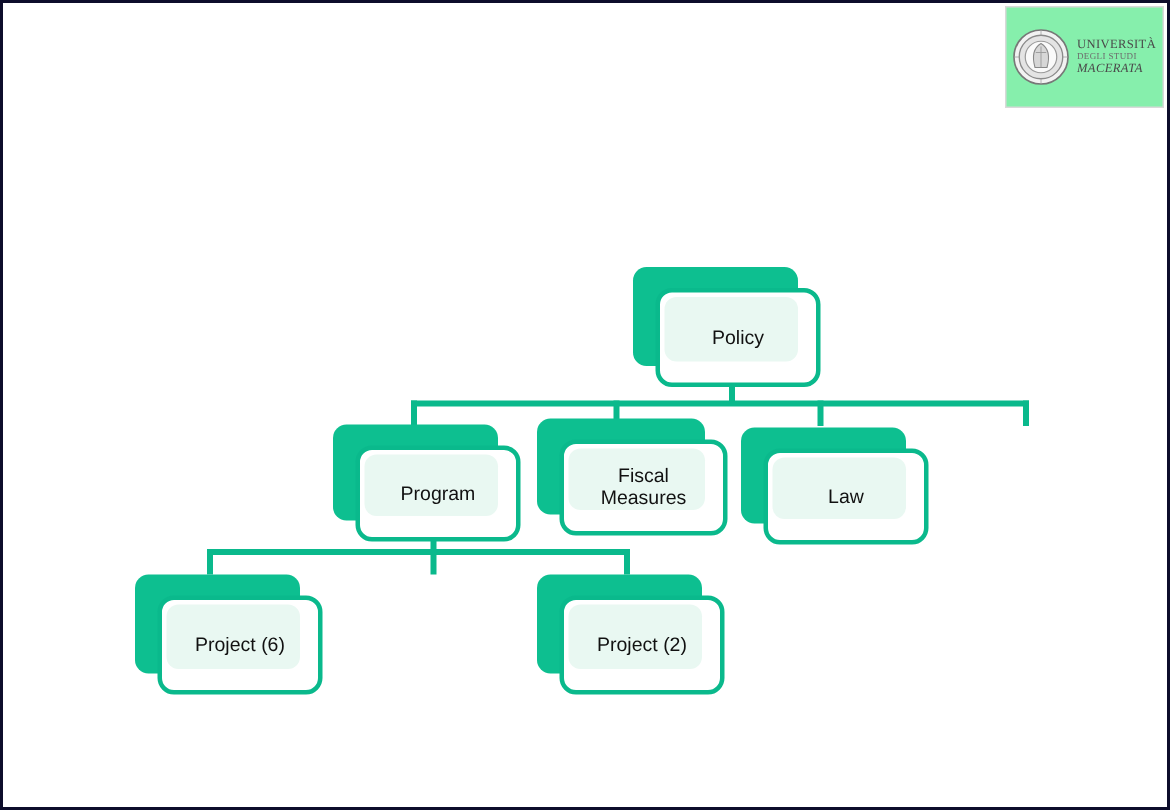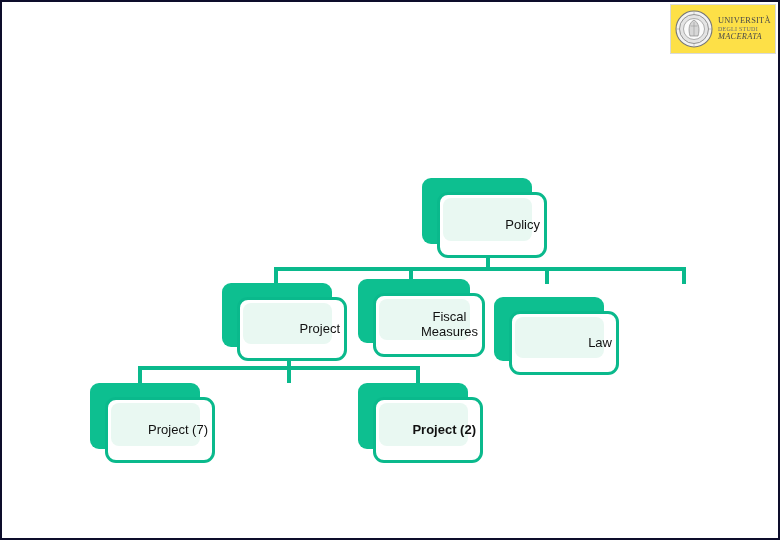--- a/index.html
+++ b/index.html
@@ -24,22 +24,22 @@
     border: 2px solid #0d0d2b;
     overflow: hidden;
   }
 
   
   #logo {
     position: absolute;
     top: 2px;
     right: 2px;
     width: 106px;
-    height: 50px;
-    background: #fde047;
+    height: 68px;
+    background: #86efac;
     border: 1px solid #d9d9d9;
     display: flex;
     align-items: center;
     gap: 4px;
     padding: 4px 3px;
     box-sizing: border-box;
   }
   #logo .crest {
     width: 40px;
     height: 40px;
@@ -102,21 +102,21 @@
     border-radius: 9px;
   }
   .node .card {
     position: absolute;
     background: #ffffff;
     border: 3px solid #0ab98c;
     border-radius: 11px;
     box-sizing: border-box;
     display: flex;
     align-items: center;
-    justify-content: flex-end;
+    justify-content: center;
   }
   .node .inner {
     position: absolute;
     left: 3px;
     top: 3px;
     right: 12px;
     bottom: 14px;
     background: #e9f8f2;
     border-radius: 8px;
     display: flex;
@@ -184,52 +184,52 @@
       <div class="card" style="left:15px; top:14px; width:110px; height:66px;">
         <div class="inner"></div>
         <div class="label">Policy</div>
       </div>
     </div>
 
     <div class="node" style="left:220px; top:281px; width:125px; height:78px;">
       <div class="shadow" style="width:110px; height:64px;"></div>
       <div class="card" style="left:15px; top:14px; width:110px; height:64px;">
         <div class="inner"></div>
-        <div class="label">Project</div>
+        <div class="label">Program</div>
       </div>
     </div>
 
     <div class="node" style="left:356px; top:277px; width:127px; height:78px;">
       <div class="shadow" style="width:112px; height:64px;"></div>
       <div class="card" style="left:15px; top:14px; width:112px; height:64px;">
         <div class="inner"></div>
         <div class="label">Fiscal
 Measures</div>
       </div>
     </div>
 
-    <div class="node" style="left:492px; top:295px; width:99px; height:78px;">
+    <div class="node" style="left:492px; top:283px; width:99px; height:78px;">
       <div class="shadow" style="width:110px; height:64px;"></div>
       <div class="card" style="left:15px; top:14px; width:110px; height:64px;">
         <div class="inner"></div>
         <div class="label">Law</div>
       </div>
     </div>
 
 
     <div class="node" style="left:88px; top:381px; width:125px; height:80px;">
       <div class="shadow" style="width:110px; height:66px;"></div>
       <div class="card" style="left:15px; top:14px; width:110px; height:66px;">
         <div class="inner"></div>
-        <div class="label">Project (7)</div>
-      </div>
-    </div>
-
-
-    <div class="node" style="left:356px; top:381px; width:125px; height:80px;font-weight:bold;">
+        <div class="label">Project (6)</div>
+      </div>
+    </div>
+
+
+    <div class="node" style="left:356px; top:381px; width:125px; height:80px;">
       <div class="shadow" style="width:110px; height:66px;"></div>
       <div class="card" style="left:15px; top:14px; width:110px; height:66px;">
         <div class="inner"></div>
         <div class="label">Project (2)</div>
       </div>
     </div>
 
   </div>
 </div>
 

